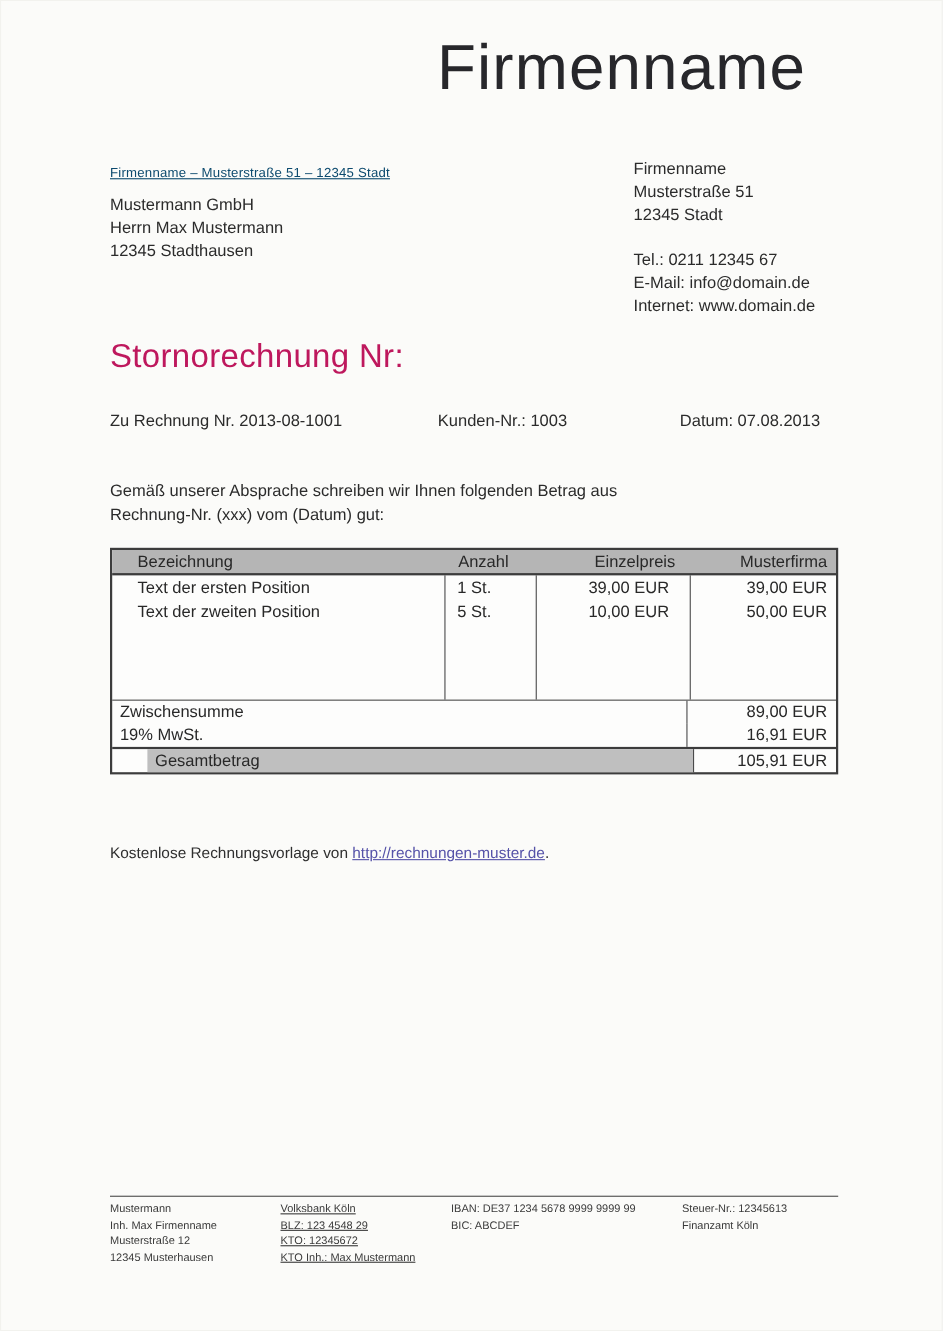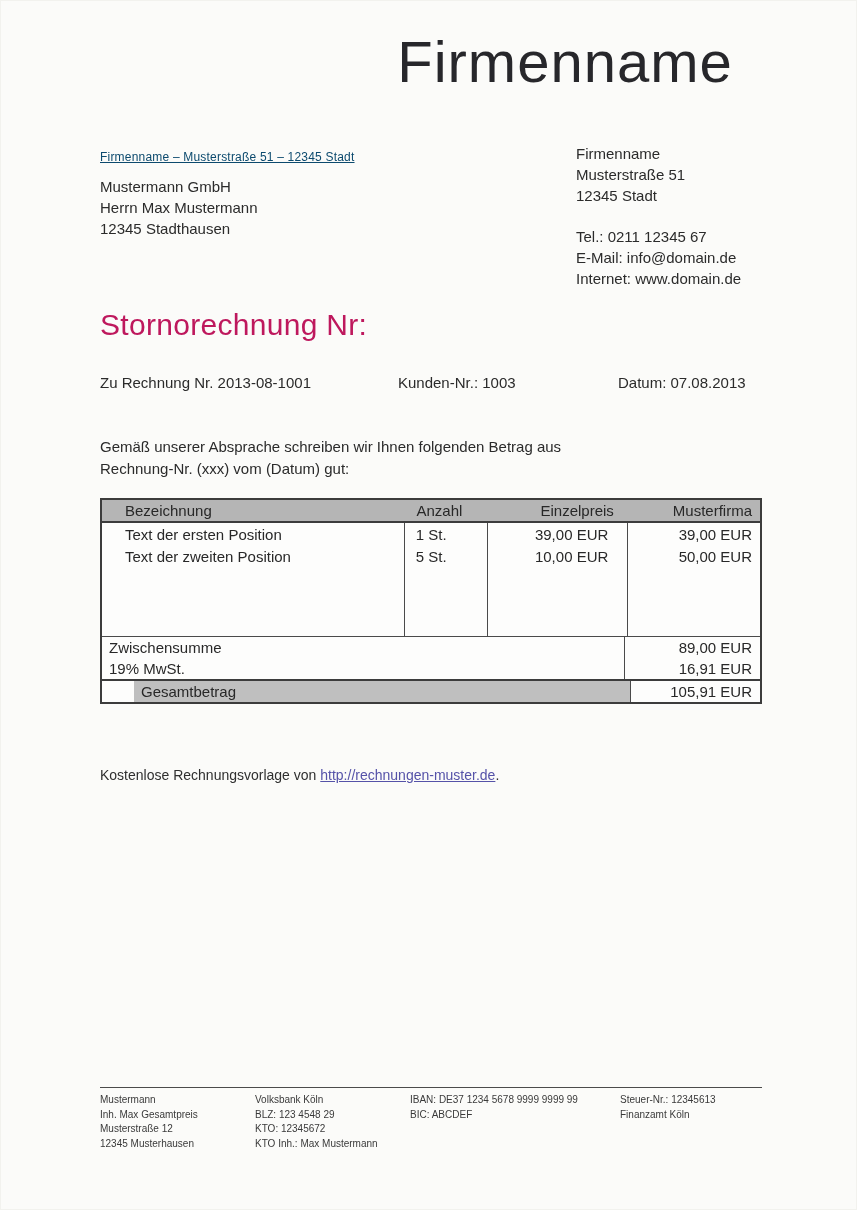--- a/index.html
+++ b/index.html
@@ -149,21 +149,21 @@
     position: absolute;
     top: 1087px;
     left: 100px;
     width: 662px;
     height: 1px;
     background: #4b4b4b;
   }
   .footer { position: absolute; top: 1093px; left: 0; width: 857px; font-size: 10px; line-height: 14.5px; color: #3a3a3a; }
   .fcol { position: absolute; top: 0; }
   .fcol.f1 { left: 100px; }
-  .fcol.f2 { left: 255px; }
+  .fcol.f2 { left: 255px; text-decoration: underline; }
   .fcol.f3 { left: 410px; }
   .fcol.f4 { left: 620px; }
 </style>
 </head>
 <body>
 
 <div class="page">
 
   <div class="company-title">Firmenname</div>
 
@@ -243,21 +243,21 @@
 
   <p class="credit">
     <span>Kostenlose Rechnungsvorlage von </span><a>http://rechnungen-muster.de</a><span>.</span>
   </p>
 
   <div class="footer-rule"></div>
 
   <div class="footer">
     <div class="fcol f1">
       <div>Mustermann</div>
-      <div>Inh. Max Gesamtpreis</div>
+      <div>Inh. Max Firmenname</div>
       <div>Musterstraße 12</div>
       <div>12345 Musterhausen</div>
     </div>
     <div class="fcol f2">
       <div>Volksbank Köln</div>
       <div>BLZ: 123 4548 29</div>
       <div>KTO: 12345672</div>
       <div>KTO Inh.: Max Mustermann</div>
     </div>
     <div class="fcol f3">

